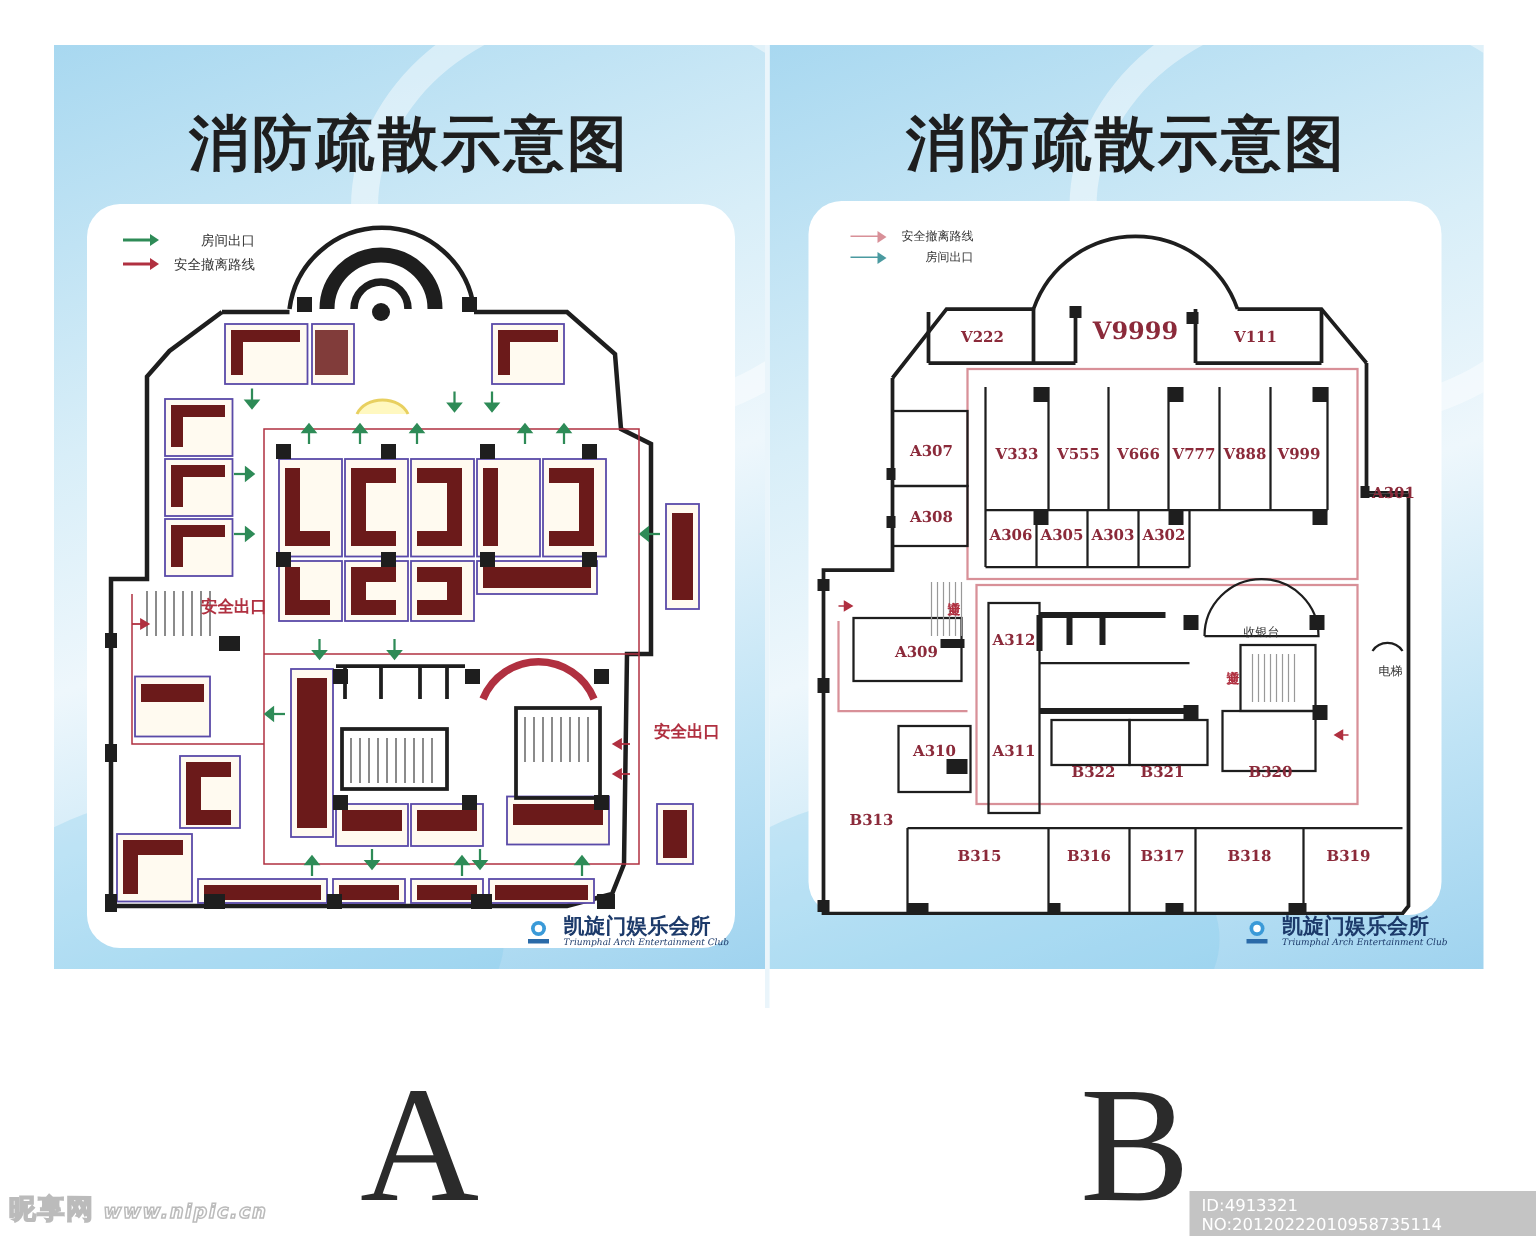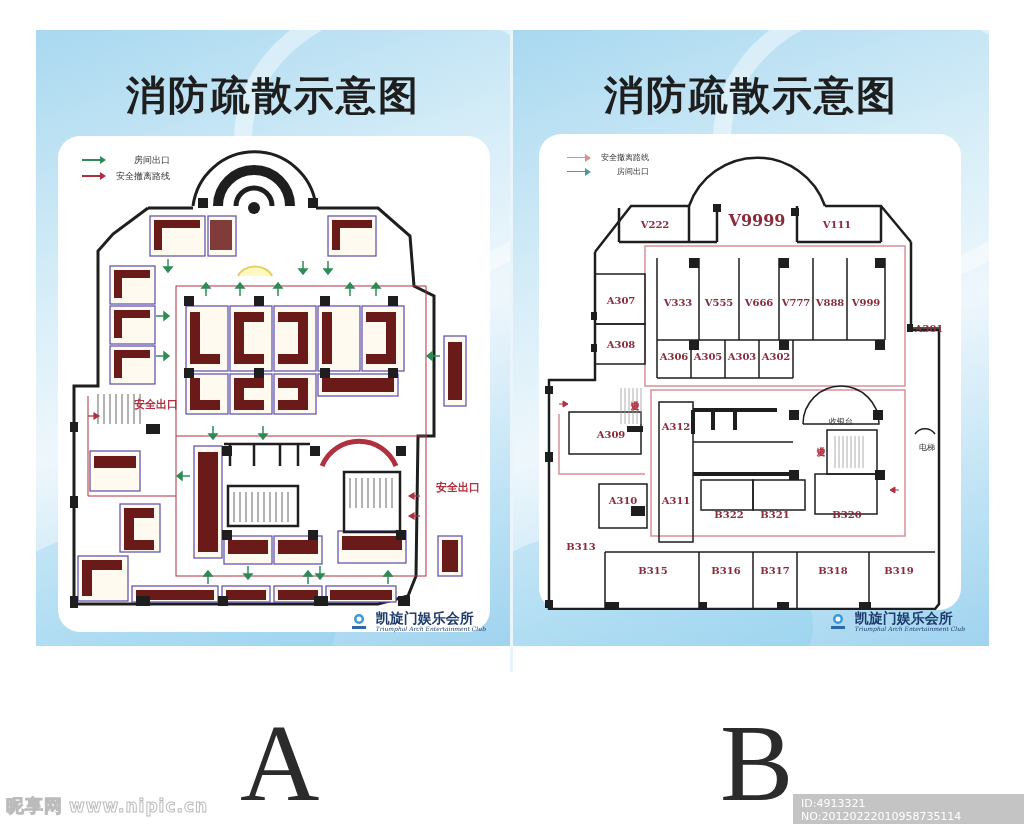--- a/index.html
+++ b/index.html
@@ -23,21 +23,21 @@
   .arrow.teal{background:#4a9aa0;color:#4a9aa0;height:1px;}
   .plan{position:absolute;z-index:3;}
   .brand{position:absolute;bottom:14px;right:24px;display:flex;gap:6px;z-index:3;}
   .brand-logo{width:22px;height:20px;position:relative;}
   .brand-name{font-size:14px;font-weight:bold;color:#1c3a6a;line-height:14px;}
   .brand-sub{font-family:"DejaVu Serif",serif;font-style:italic;font-size:6px;color:#1c3a6a;}
   .big-letter{position:absolute;font-family:"Liberation Serif",serif;font-size:110px;color:#2b2b2b;line-height:1;}
   #letter-a{left:240px;top:708px;}
   #letter-b{left:720px;top:708px;}
   .watermark{position:absolute;left:6px;top:794px;font-size:18px;color:#fff;-webkit-text-stroke:1px #bbb;font-weight:bold;letter-spacing:1px;}
-  .watermark .url{font-size:17px;margin-left:6px;}
+  .watermark .url{font-size:13px;font-style:italic;margin-left:6px;}
   .id-tag{position:absolute;left:793px;top:794px;background:#c4c4c4;color:#fff;font-size:11px;padding:3px 8px;font-family:"DejaVu Sans",sans-serif;}
   .divider{position:absolute;left:510px;top:30px;width:3px;height:642px;background:#eaf5fb;z-index:5;}
   .room-label{font-family:"DejaVu Serif",serif;font-weight:bold;fill:#8b2a3a;}
 </style>
 </head>
 <body>
 
 <div class="poster" id="poster-a">
   <div class="title">消防疏散示意图</div>
   <div class="card"></div>

